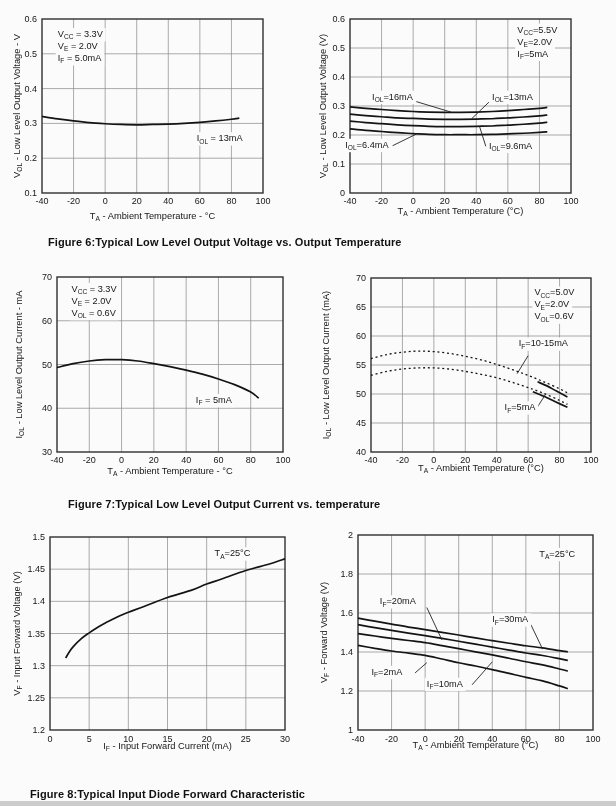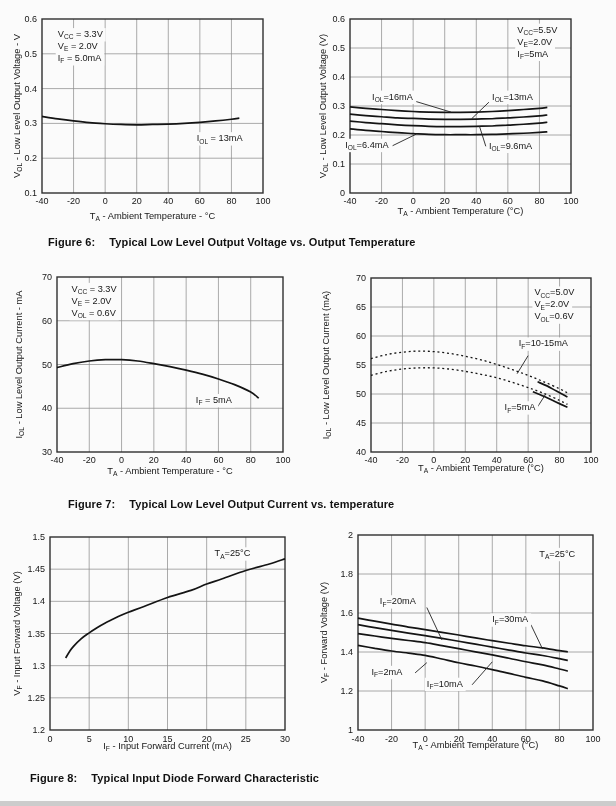--- a/index.html
+++ b/index.html
@@ -10,21 +10,21 @@
     color:#161616;
     overflow:hidden;
   }
   .cell{position:absolute;}
   .cell svg{display:block;}
   .caption{
     position:absolute;
     font-size:11px;font-weight:bold;color:#111;
     white-space:nowrap;letter-spacing:0.1px;
   }
-  .caption .cap-label{margin-right:14px;}
+  .caption .cap-label{}
   .bottom-strip{
     position:absolute;left:0;bottom:0;width:616px;height:5px;
     background:#cccccc;
   }
 </style>
 </head>
 <body>
 
 <div class="page">
 
@@ -309,18 +309,18 @@
         <text x="176.28571428571428" y="94.35999999999999" font-size="9.2" text-anchor="start" fill="#161616" font-family="&quot;Liberation Sans&quot;, sans-serif"><tspan dy="0">I</tspan><tspan font-size="6.6" dy="2.4">F</tspan><tspan dy="-2.4">=30mA</tspan></text>
         <rect x="53.42856979370117" y="137.81500244140625" width="35.72201919555664" height="13.399993896484375" fill="#fbfbfb" stroke="none"></rect>
         <text x="55.42857142857143" y="146.81500000000003" font-size="9.2" text-anchor="start" fill="#161616" font-family="&quot;Liberation Sans&quot;, sans-serif"><tspan dy="0">I</tspan><tspan font-size="6.6" dy="2.4">F</tspan><tspan dy="-2.4">=2mA</tspan></text>
         <rect x="108.82142639160156" y="149.7100067138672" width="40.8316650390625" height="13.399993896484375" fill="#fbfbfb" stroke="none"></rect>
         <text x="110.82142857142857" y="158.71" font-size="9.2" text-anchor="start" fill="#161616" font-family="&quot;Liberation Sans&quot;, sans-serif"><tspan dy="0">I</tspan><tspan font-size="6.6" dy="2.4">F</tspan><tspan dy="-2.4">=10mA</tspan></text>
         <rect x="221.2857208251953" y="19.84000015258789" width="40.29002380371094" height="13.39999771118164" fill="#fbfbfb" stroke="none"></rect>
         <text x="223.2857142857143" y="28.840000000000018" font-size="9.2" text-anchor="start" fill="#161616" font-family="&quot;Liberation Sans&quot;, sans-serif"><tspan dy="0">T</tspan><tspan font-size="6.6" dy="2.4">A</tspan><tspan dy="-2.4">=25°C</tspan></text>
       </svg>
     </div>
 
-  <div class="caption" style="left:30px;top:772px;">
+  <div class="caption" style="left:30px;top:788px;">
     <span class="cap-label">Figure 8:</span><span class="cap-title">Typical Input Diode Forward Characteristic</span>
   </div>
 
   <div class="bottom-strip"></div>
 </div>
 
 </body></html>

